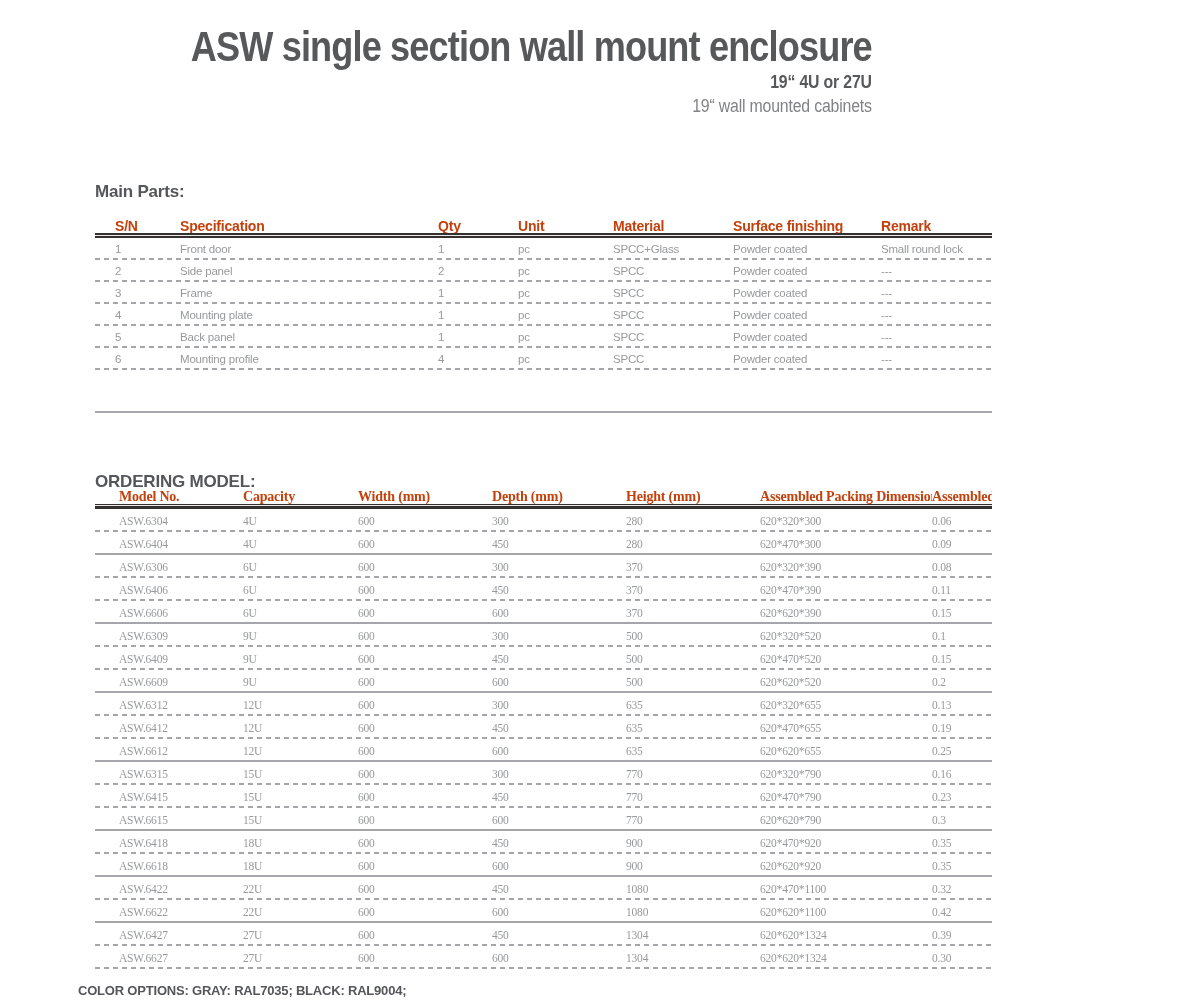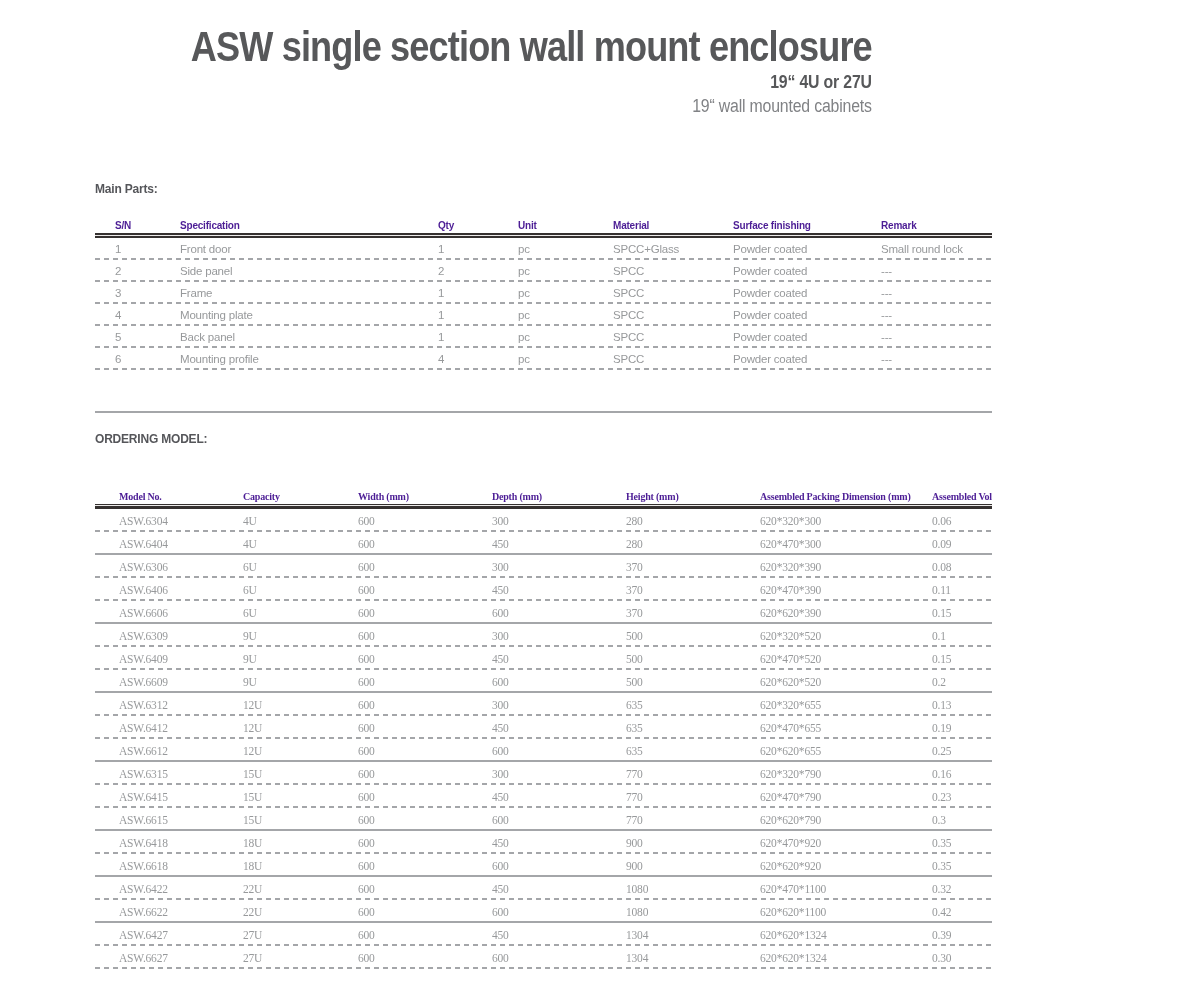--- a/index.html
+++ b/index.html
@@ -25,36 +25,36 @@
     transform:scaleX(0.88); transform-origin:100% 50%; white-space:nowrap;
   }
   .doc-tagline {
     margin-top:2px; font-size:18px; line-height:22px; font-weight:normal; color:#808285;
     transform:scaleX(0.88); transform-origin:100% 50%; white-space:nowrap;
   }
 
   
   .section-label {
     position:absolute; left:95px;
-    font-size:12px; font-weight:bold; color:#55565a; white-space:nowrap;
+    font-size:17px; font-weight:bold; color:#55565a; white-space:nowrap;
   }
   #main-parts-label { top:182px; }
-  #ordering-label   { top:432px; }
+  #ordering-label   { top:472px; }
 
   
   .mp-grid { display:grid; grid-template-columns:85px 258px 80px 95px 120px 148px 199px; }
   .om-grid { display:grid; grid-template-columns:148px 115px 134px 134px 134px 172px 148px;font-family:Liberation Serif, serif; }
   .mp-grid > :first-child { padding-left:20px; }
   .om-grid > :first-child { padding-left:24px; }
 
   
   .thead {
     position:absolute; left:95px; width:985px;
     align-items:end;
-    color:#4c1d95; font-weight:bold; font-size:10px; line-height:14px;
+    color:#c2410c; font-weight:bold; font-size:14px; line-height:14px;
     white-space:pre-line;
   }
   #main-parts-head { top:200px; height:33px; padding-bottom:0; }
   #ordering-head   { top:462px; height:42px; }
 
   .thick-line {
     position:absolute; left:95px; width:985px; height:4.5px;
     background:linear-gradient(to bottom, #353130 0 1.5px, #eceae9 1.5px 2.5px, #353130 2.5px 100%);
   }
   #main-parts-thick { top:233px; }
@@ -339,14 +339,15 @@
         <div class="cell c0">ASW.6627</div>
         <div class="cell c1">27U</div>
         <div class="cell c2">600</div>
         <div class="cell c3">600</div>
         <div class="cell c4">1304</div>
         <div class="cell c5">620*620*1324</div>
         <div class="cell c6">0.30</div>
       </div>
     </div>
 
+  <div class="footer-note">COLOR OPTIONS: GRAY: RAL7035; BLACK: RAL9004;</div>
 
 </div>
 
 </body></html>

